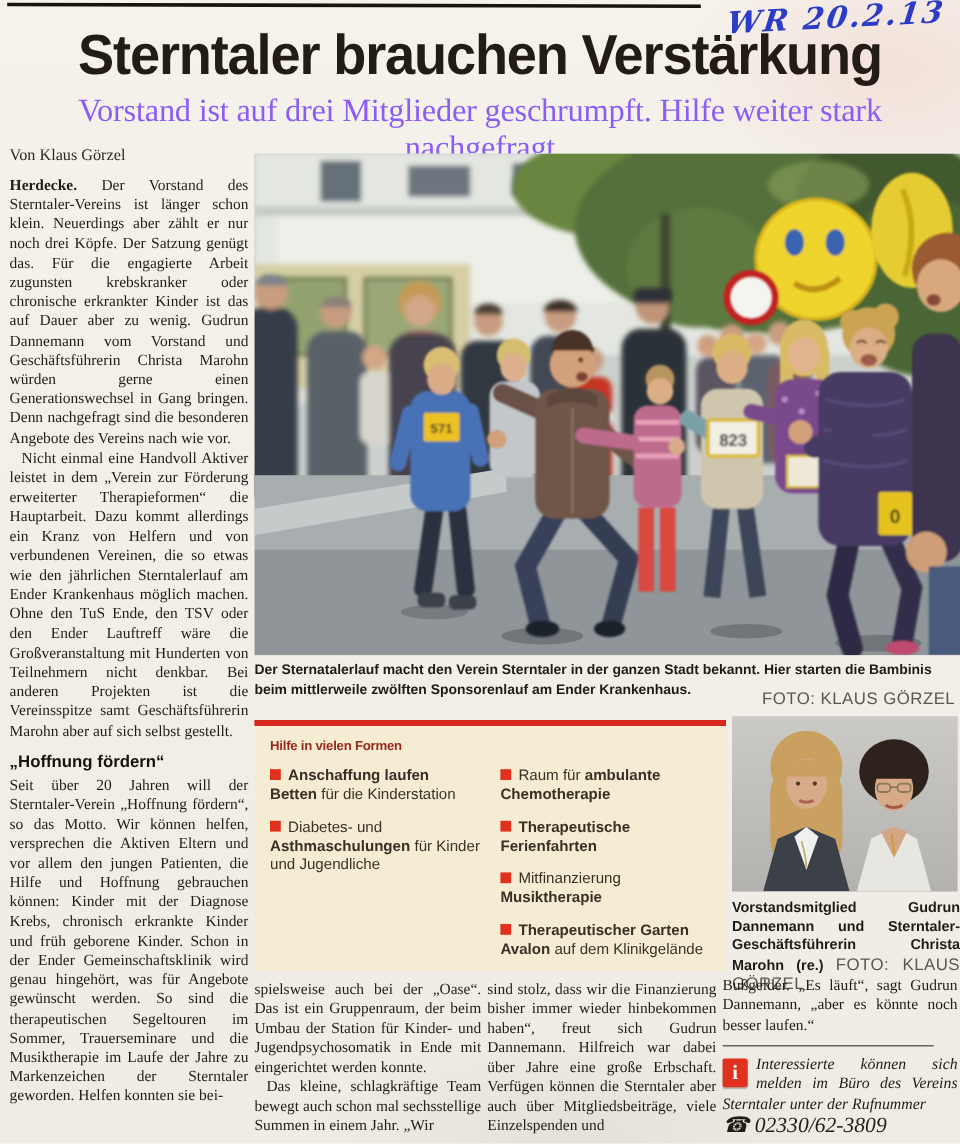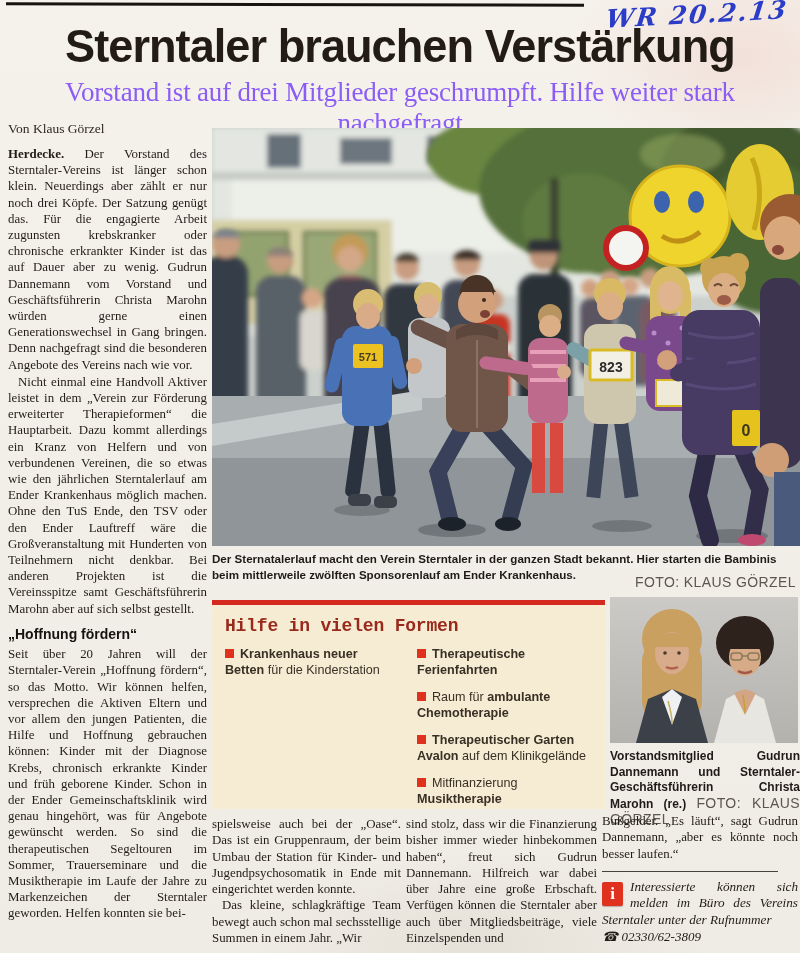--- a/index.html
+++ b/index.html
@@ -47,22 +47,22 @@
 
   .main-caption{left:212px;top:551px;width:586px;height:42px;
     font-family:"Liberation Sans",sans-serif;font-weight:bold;
     font-size:11.6px;line-height:15.5px;color:#1f1a15;}
   .credit{font-family:"Liberation Sans",sans-serif;font-weight:normal;
     font-size:14px;letter-spacing:.4px;color:#5c564e;}
   .main-caption .credit{position:absolute;right:2px;bottom:3px;}
 
   .info-box{left:212px;top:600px;width:393px;height:209px;box-sizing:border-box;
     background:#f6ecd4;border-top:5px solid #d5281e;padding:11px 13px 0 13px;}
-  .info-box-title{font-family:Liberation Mono, monospace;font-weight:bold;
-    font-size:18px;color:#99291b;margin:0 0 11px 0;letter-spacing:-.2px;}
+  .info-box-title{font-family:Liberation Sans, sans-serif;font-weight:bold;
+    font-size:11px;color:#99291b;margin:0 0 11px 0;letter-spacing:-.2px;}
   .info-cols{display:flex;gap:17px;}
   .info-col{width:175px;font-family:"Liberation Sans",sans-serif;
     font-size:12.6px;line-height:15.5px;color:#39302523;}
   .info-col{color:#393025;}
   .box-item{margin-bottom:12px;}
   .bullet{display:inline-block;width:9px;height:9px;background:#e0301e;margin-right:6px;}
 
   .portrait{left:610px;top:597px;width:188px;height:146px;overflow:hidden;background:#c2c1bd;}
   .portrait-caption{left:610px;top:749px;width:190px;
     font-family:"Liberation Sans",sans-serif;font-weight:bold;
@@ -74,21 +74,21 @@
   .c1{left:212px;width:189px;}
   .c2{left:406px;width:191px;}
   .c3{left:602px;width:196px;top:813px;height:140px;}
 
   .divider{border-top:1.5px solid #46413a;width:90%;margin:9px 0 7px 0;}
   .contact{font-style:italic;font-size:13.2px;line-height:16.5px;}
   .info-icon{float:left;width:21px;height:24px;background:#e0301e;color:#ffffff;
     font-family:"Liberation Serif",serif;font-weight:bold;font-size:17px;
     text-align:center;line-height:24px;border-radius:2px;margin:3px 7px 2px 0;
     box-shadow:0 1px 1px rgba(60,30,20,.3);font-style:normal;}
-  .phone{font-size:13px;margin-top:1px;}
+  .phone{font-size:18px;margin-top:1px;}
 </style>
 </head>
 <body>
 
 <div class="abs scan-line"></div>
 <div class="abs handwriting">WR 20.2.13</div>
 <h1 class="abs headline">Sterntaler brauchen Verstärkung</h1>
 <h2 class="abs subheadline">Vorstand ist auf drei Mitglieder geschrumpft. Hilfe weiter stark nachgefragt</h2>
 <div class="abs byline">Von Klaus Görzel</div>
 
@@ -276,27 +276,28 @@
 
 <div class="abs main-caption">
   <span>Der Sternatalerlauf macht den Verein Sterntaler in der ganzen Stadt bekannt. Hier starten die Bambinis beim mittlerweile zwölften Sponsorenlauf am Ender Krankenhaus.</span>
   <span class="credit">FOTO: KLAUS GÖRZEL</span>
 </div>
 
 <div class="abs info-box">
   <div class="info-box-title">Hilfe in vielen Formen</div>
   <div class="info-cols">
     <div class="info-col">
-        <div class="box-item"><span class="bullet"></span><span class="b">Krankenhaus neuer Betten</span><span> für die Kinderstation</span></div>
+        <div class="box-item"><span class="bullet"></span><span class="b">Anschaffung laufen Betten</span><span> für die Kinderstation</span></div>
+        <div class="box-item"><span class="bullet"></span><span>Diabetes- und </span><span class="b">Asthmaschulungen</span><span> für Kinder und Jugendliche</span></div>
       </div>
     <div class="info-col">
+        <div class="box-item"><span class="bullet"></span><span>Raum für </span><span class="b">ambulante Chemotherapie</span></div>
         <div class="box-item"><span class="bullet"></span><span class="b">Therapeutische Ferienfahrten</span></div>
-        <div class="box-item"><span class="bullet"></span><span>Raum für </span><span class="b">ambulante Chemotherapie</span></div>
+        <div class="box-item"><span class="bullet"></span><span>Mitfinanzierung </span><span class="b">Musiktherapie</span></div>
         <div class="box-item"><span class="bullet"></span><span class="b">Therapeutischer Garten Avalon</span><span> auf dem Klinikgelände</span></div>
-        <div class="box-item"><span class="bullet"></span><span>Mitfinanzierung </span><span class="b">Musiktherapie</span></div>
       </div>
   </div>
 </div>
 
 <div class="abs portrait">
   <svg width="188" height="146" viewBox="0 0 188 146">
     <defs>
       <linearGradient id="pg" x1="0" y1="0" x2="0" y2="1">
         <stop offset="0" stop-color="#cbcac6"></stop>
           <stop offset="1" stop-color="#b4b2ae"></stop>

